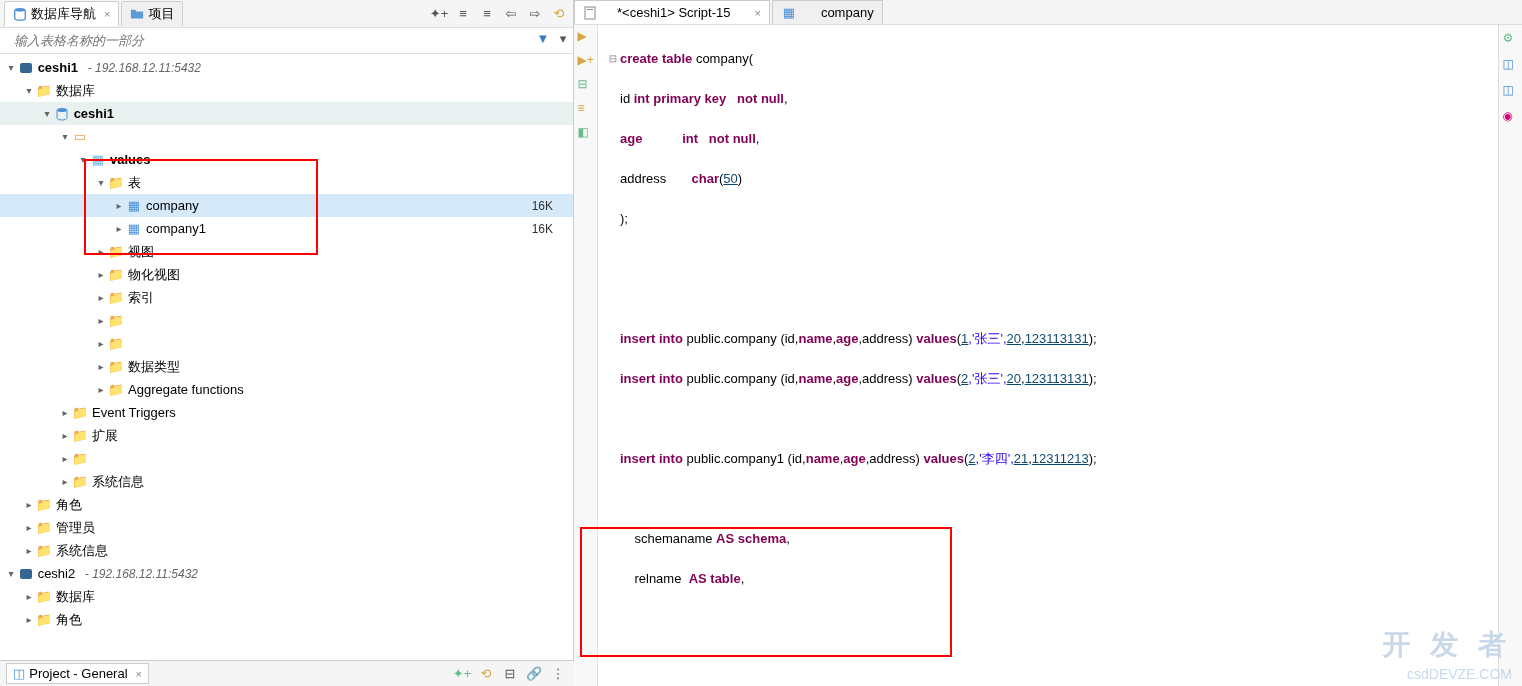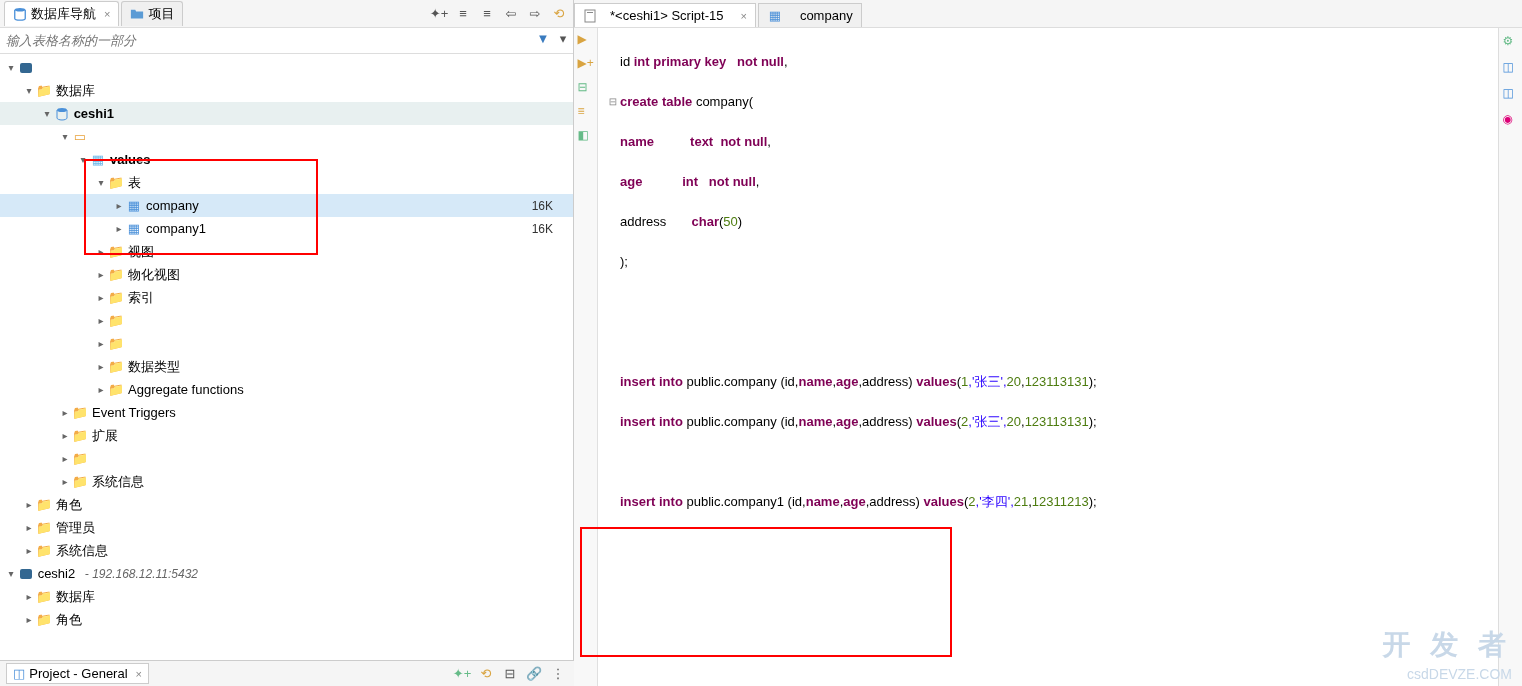--- a/index.html
+++ b/index.html
@@ -8,44 +8,44 @@
 .left-panel { width: 574px; border-right: 1px solid #ccc; display: flex; flex-direction: column; }
 .right-panel { flex: 1; display: flex; flex-direction: column; }
 .tab-bar { display: flex; align-items: center; height: 28px; background: #f5f5f5; border-bottom: 1px solid #ddd; padding: 0 4px; }
 .tab { display: flex; align-items: center; padding: 3px 8px; gap: 4px; background: #fff; border: 1px solid #ccc; border-bottom: none; border-radius: 3px 3px 0 0; margin-right: 2px; }
 .tab.inactive { background: #f0f0f0; }
 .close-x { color: #888; cursor: pointer; margin-left: 4px; font-size: 11px; }
 .db-icon { width: 14px; height: 14px; display: inline-block; }
 .toolbar-right { margin-left: auto; display: flex; gap: 4px; }
 .toolbar-btn { width: 20px; height: 20px; display: flex; align-items: center; justify-content: center; color: #555; cursor: pointer; }
 .filter-bar { display: flex; height: 26px; border-bottom: 1px solid #ddd; }
-.filter-input { flex: 1; border: none; padding: 2px 6px; font-style: italic; color: #888; outline: none; }
+.filter-input { flex: 1; border: none; padding: 2px 14px; font-style: italic; color: #888; outline: none; }
 .tree { flex: 1; overflow: auto; padding: 2px 0; }
 .tree-row { display: flex; align-items: center; height: 23px; padding-left: 4px; cursor: pointer; white-space: nowrap; }
 .tree-row.selected { background: #d6e9f8; }
 .tree-row.highlighted { background: #e8f0f0; }
 .indent { display: inline-block; }
 .chevron { width: 14px; text-align: center; color: #666; font-size: 10px; }
 .folder-icon { width: 16px; height: 14px; margin-right: 4px; display: inline-flex; align-items: center; justify-content: center; }
 .tree-label { flex: 1; }
 .tree-meta { color: #666; font-style: italic; margin-left: 6px; font-size: 12px; }
 .tree-size { color: #333; margin-right: 20px; font-size: 12px; }
 .red-box { position: absolute; border: 2px solid red; pointer-events: none; }
 .editor-tabs { display: flex; height: 28px; background: #f5f5f5; border-bottom: 1px solid #ddd; align-items: flex-end; }
-.ed-tab { display: flex; align-items: center; padding: 4px 8px; gap: 13px; background: #fff; border: 1px solid #ccc; border-bottom: none; margin-right: 2px; }
+.ed-tab { display: flex; align-items: center; padding: 4px 8px; gap: 20px; background: #fff; border: 1px solid #ccc; border-bottom: none; margin-right: 2px; }
 .ed-tab.inactive { background: #f0f0f0; }
 .editor-area { flex: 1; display: flex; position: relative; }
 .gutter-bar { width: 24px; background: #f8f8f8; border-right: 1px solid #e0e0e0; display: flex; flex-direction: column; align-items: center; padding-top: 4px; gap: 8px; }
 .gutter-icon { width: 16px; height: 16px; font-size: 12px; color: #888; }
 .editor-content { flex: 1; font-family: Consolas, monospace; font-size: 14px; padding: 4px 0; line-height: 20px; white-space: pre; overflow: hidden; }
 .editor-line { padding-left: 8px; }
 .fold-col { width: 14px; display: inline-block; text-align: center; color: #888; font-size: 10px; vertical-align: top; }
 .kw { color: #7f0055; font-weight: bold; }
 .str { color: #2a00ff; }
-.num { color: #4d7c0f; }
+.num { color: #0c4a6e; text-decoration: underline; }
 .status-bar { position: absolute; bottom: 0; left: 0; height: 26px; width: 574px; background: #f5f5f5; border-top: 1px solid #ccc; display: flex; align-items: center; padding: 0 6px; }
 .status-tab { display: flex; align-items: center; padding: 2px 6px; gap: 4px; background: #fff; border: 1px solid #ccc; }
 .watermark { position: absolute; right: 10px; bottom: 22px; font-size: 28px; color: #c8d8e8; font-weight: bold; letter-spacing: 6px; z-index: 100; }
 .watermark2 { position: absolute; right: 10px; bottom: 4px; font-size: 14px; color: #c8d8e8; z-index: 100; }
 svg { vertical-align: middle; }
 .vtoolbar { width: 24px; background: #f8f8f8; border-left: 1px solid #ddd; display: flex; flex-direction: column; align-items: center; padding-top: 6px; gap: 10px; }
 </style>
 </head>
 <body>
 
@@ -78,21 +78,21 @@
     </div>
     <div class="filter-bar">
       <input class="filter-input" placeholder="输入表格名称的一部分" style="">
       <span class="toolbar-btn" style="color:#3a7bbf">▼</span>
       <span class="toolbar-btn">▾</span>
     </div>
     <div class="tree">
 
       <div class="tree-row"><span class="indent" style="width:0px"></span><span class="chevron">▾</span><svg width="16" height="14">
             <rect x="2" y="2" width="12" height="10" fill="#336791" rx="2"></rect>
-          </svg>&nbsp;</div>
+          </svg>&nbsp;<span class="tree-label"><b>ceshi1</b> <span class="tree-meta">- 192.168.12.11:5432</span></span></div>
       <div class="tree-row">
           <span class="indent" style="width:18px"></span>
           <span class="chevron">▾</span>
           <span class="folder-icon" style="color:#e8a33d">📁</span>
           <span class="tree-label">数据库</span>
         </div>
       <div class="tree-row highlighted"><span class="indent" style="width:36px"></span><span class="chevron">▾</span><svg width="16" height="14">
             <ellipse cx="8" cy="3" rx="5" ry="2" fill="#4a90d9"></ellipse>
             <path d="M3 3v8c0 1 2.2 2 5 2s5-1 5-2V3" fill="none" stroke="#4a90d9"></path>
           </svg>&nbsp;<span class="tree-label"><b>ceshi1</b></span></div>
@@ -243,33 +243,34 @@
     </div>
     <div class="editor-area">
       <div class="gutter-bar">
         <span class="gutter-icon" style="color:#d9a441">▶</span>
         <span class="gutter-icon" style="color:#d9a441">▶+</span>
         <span class="gutter-icon" style="color:#6b8">⊟</span>
         <span class="gutter-icon" style="color:#d9a441">≡</span>
         <span class="gutter-icon" style="color:#6b8">◧</span>
       </div>
       <div class="editor-content">
+<div class="editor-line"><span class="fold-col">⊟</span><span class="kw">create table</span><span> company(</span></div>
 <div class="editor-line"><span class="fold-col"></span><span>id </span><span class="kw">int primary key   not null</span><span>,</span></div>
-<div class="editor-line"><span class="fold-col">⊟</span><span class="kw">create table</span><span> company(</span></div>
-<div class="editor-line"><span class="fold-col"></span><span class="kw">name          </span><span class="kw">text  not null</span><span>,</span></div>
 <div class="editor-line"><span class="fold-col"></span><span class="kw">age           </span><span class="kw">int   not null</span><span>,</span></div>
 <div class="editor-line"><span class="fold-col"></span><span>address       </span><span class="kw">char</span><span>(</span><span class="num">50</span><span>)</span></div>
 <div class="editor-line"><span class="fold-col"></span><span>);</span></div>
 <div class="editor-line"><span class="fold-col"></span></div>
 <div class="editor-line"><span class="fold-col"></span></div>
 <div class="editor-line"><span class="fold-col"></span><span class="kw">insert into</span><span> public.company (id,</span><span class="kw">name</span><span>,</span><span class="kw">age</span><span>,address) </span><span class="kw">values</span><span>(</span><span class="num">1</span><span class="str">,'张三',</span><span class="num">20</span><span>,</span><span class="num">123113131</span><span>);</span></div>
 <div class="editor-line"><span class="fold-col"></span><span class="kw">insert into</span><span> public.company (id,</span><span class="kw">name</span><span>,</span><span class="kw">age</span><span>,address) </span><span class="kw">values</span><span>(</span><span class="num">2</span><span class="str">,'张三',</span><span class="num">20</span><span>,</span><span class="num">123113131</span><span>);</span></div>
 <div class="editor-line"><span class="fold-col"></span></div>
 <div class="editor-line"><span class="fold-col"></span><span class="kw">insert into</span><span> public.company1 (id,</span><span class="kw">name</span><span>,</span><span class="kw">age</span><span>,address) </span><span class="kw">values</span><span>(</span><span class="num">2</span><span class="str">,'李四',</span><span class="num">21</span><span>,</span><span class="num">12311213</span><span>);</span></div>
 <div class="editor-line"><span class="fold-col"></span></div>
+<div class="editor-line"><span class="fold-col"></span><span>    schemaname </span><span class="kw">AS schema</span><span>,</span></div>
+<div class="editor-line"><span class="fold-col"></span><span>    relname  </span><span class="kw">AS table</span><span>,</span></div>
 
 
 
       </div>
       <div class="vtoolbar">
         <span class="gutter-icon" style="color:#6b8">⚙</span>
         <span class="gutter-icon" style="color:#4a90d9">◫</span>
         <span class="gutter-icon" style="color:#4a90d9">◫</span>
         <span class="gutter-icon" style="color:#d07">◉</span>
       </div>

